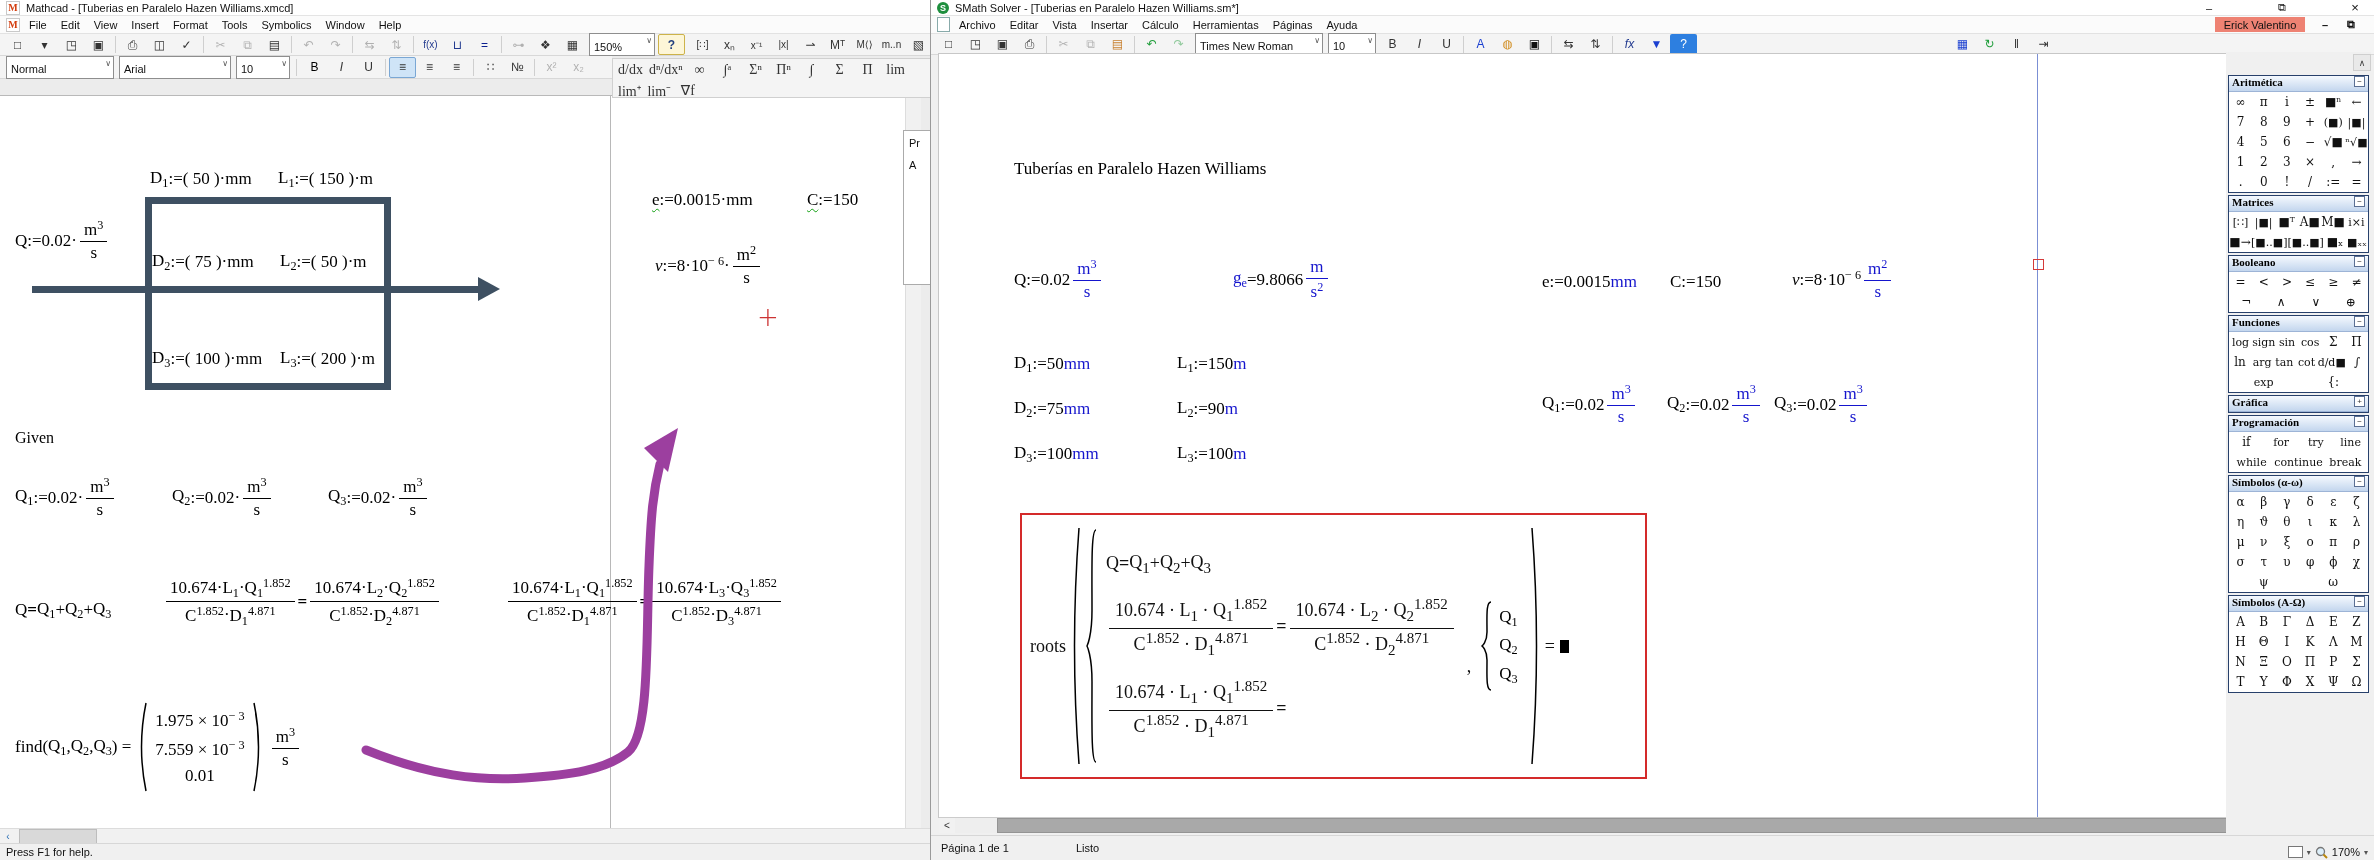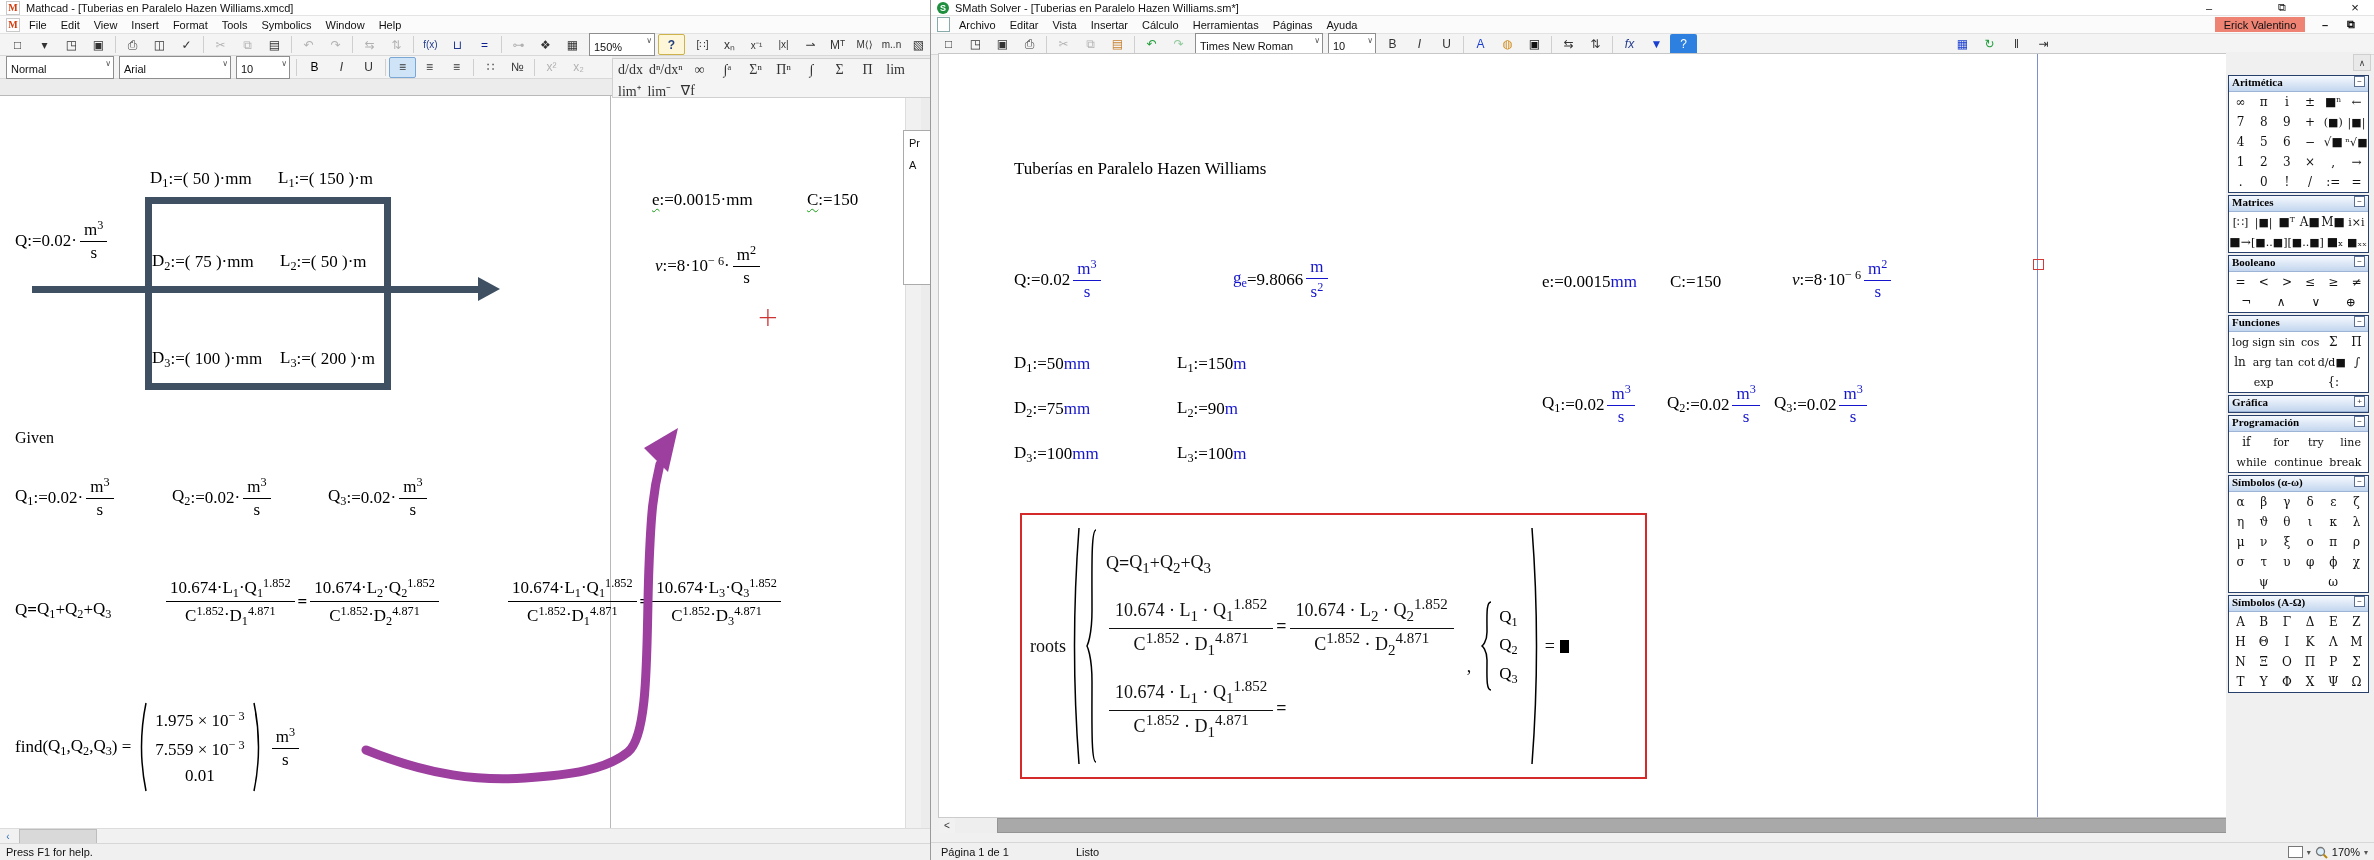--- a/index.html
+++ b/index.html
@@ -95,21 +95,21 @@
   .phead{height:15px;background:linear-gradient(#f5f9fe,#c3d6ee);display:flex;align-items:flex-start;justify-content:space-between;
          padding:0 3px;border-bottom:1px solid #9db4d6;}
   .phead .pt{font:bold 11px "Liberation Serif",serif;color:#000;}
   .ptoggle{width:9px;height:9px;border:1px solid #5a6f93;display:flex;align-items:center;justify-content:center;
            font-size:8px;line-height:1;color:#333;background:#fff;}
   .prow{display:flex;}
   .pcell{flex:1;height:20px;display:flex;align-items:center;justify-content:center;
          font:12px "DejaVu Serif",serif;color:#111;white-space:nowrap;}
   .pcell.txt{font-size:11px;}
   
-  .sm-status{position:absolute;left:0;bottom:0;width:100%;height:18px;background:#f0f0f0;border-top:1px solid #d7d7d7;
+  .sm-status{position:absolute;left:0;bottom:0;width:100%;height:25px;background:#f0f0f0;border-top:1px solid #d7d7d7;
              display:flex;align-items:center;padding:0 10px;box-sizing:border-box;gap:0;z-index:6;}
   .sm-status .pg{width:135px;}
   .zoomcluster{position:absolute;right:6px;bottom:1px;display:flex;align-items:center;gap:4px;height:14px;z-index:7;}
   
   .arrow-overlay{position:absolute;left:0;top:0;width:2374px;height:860px;z-index:9;pointer-events:none;}
   .fencewrap{display:inline-flex;align-items:center;}
 </style>
 </head>
 <body>
 

